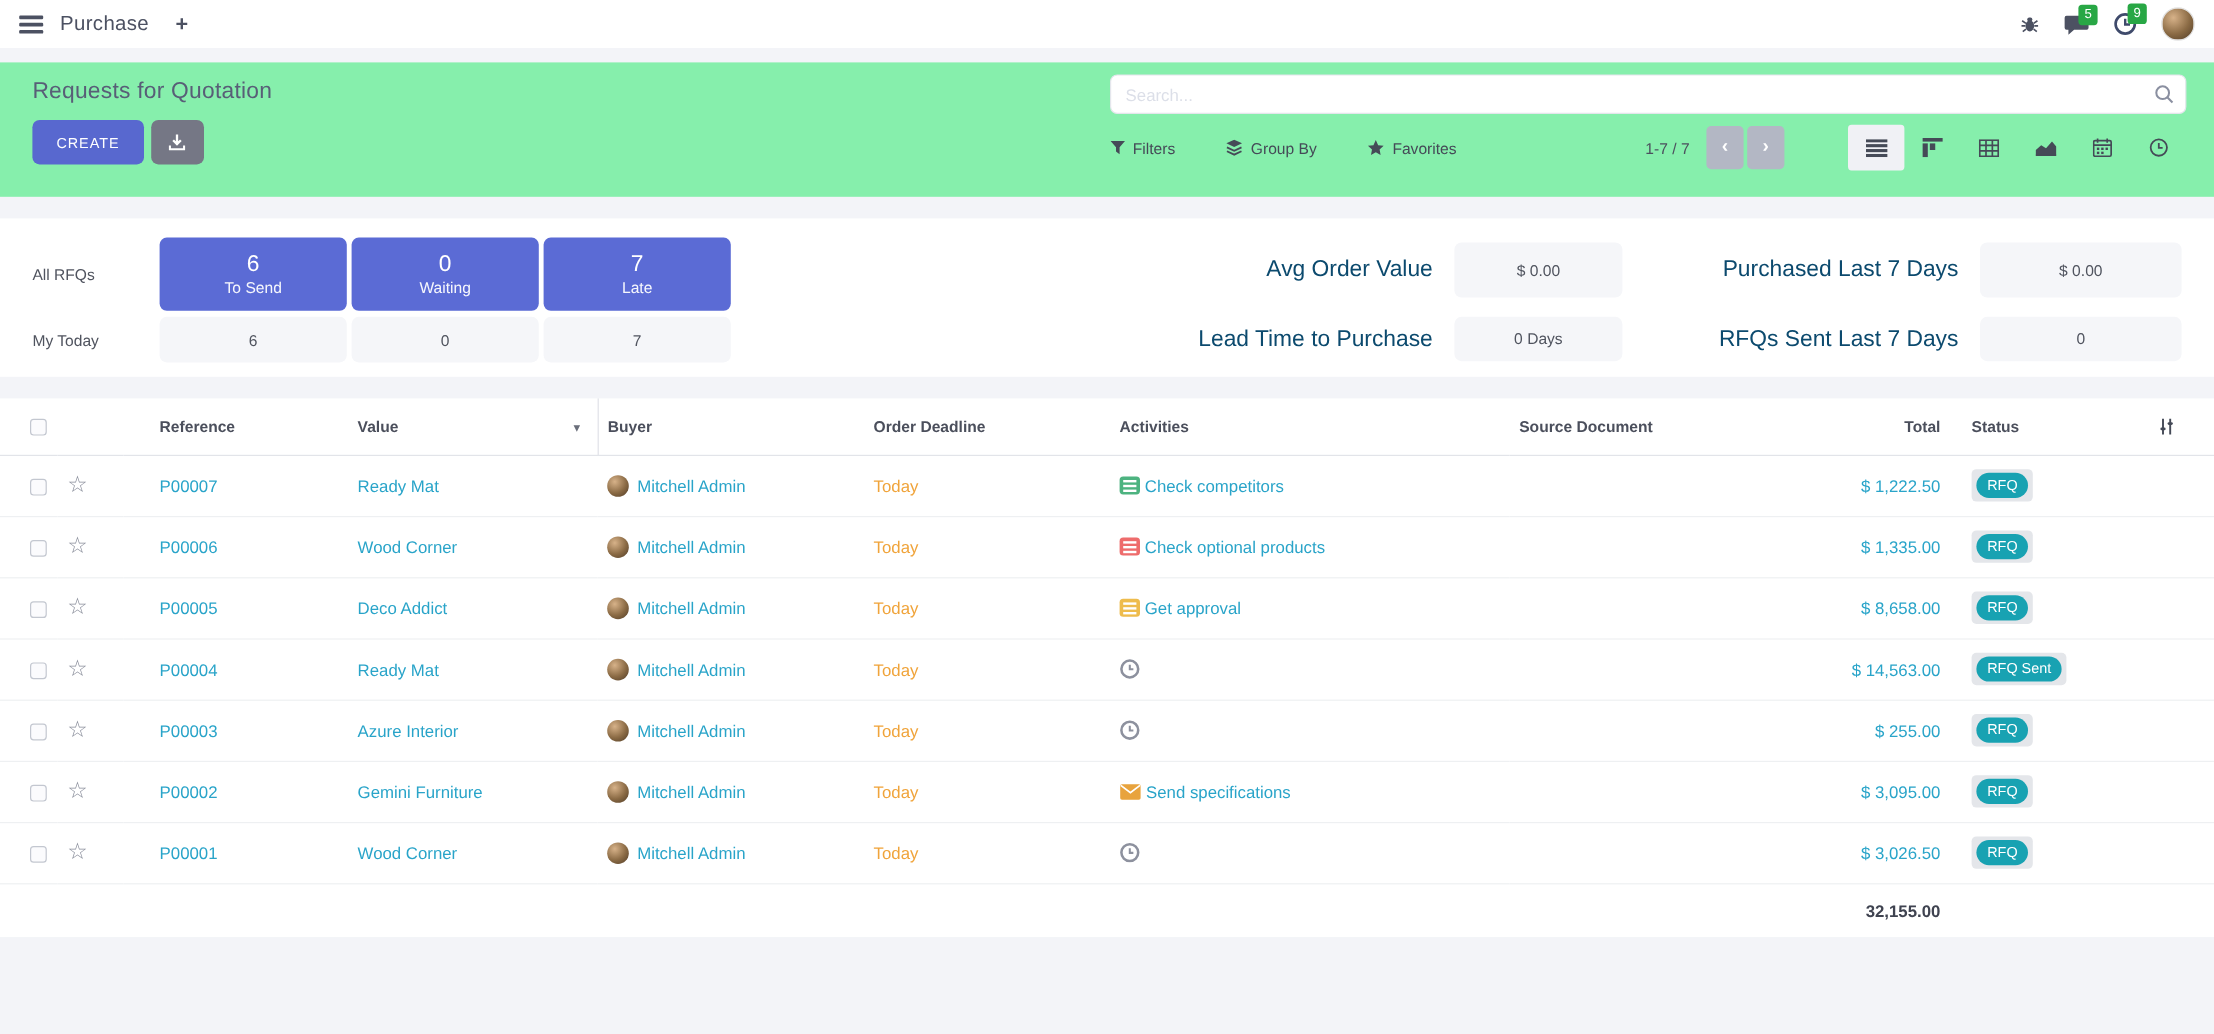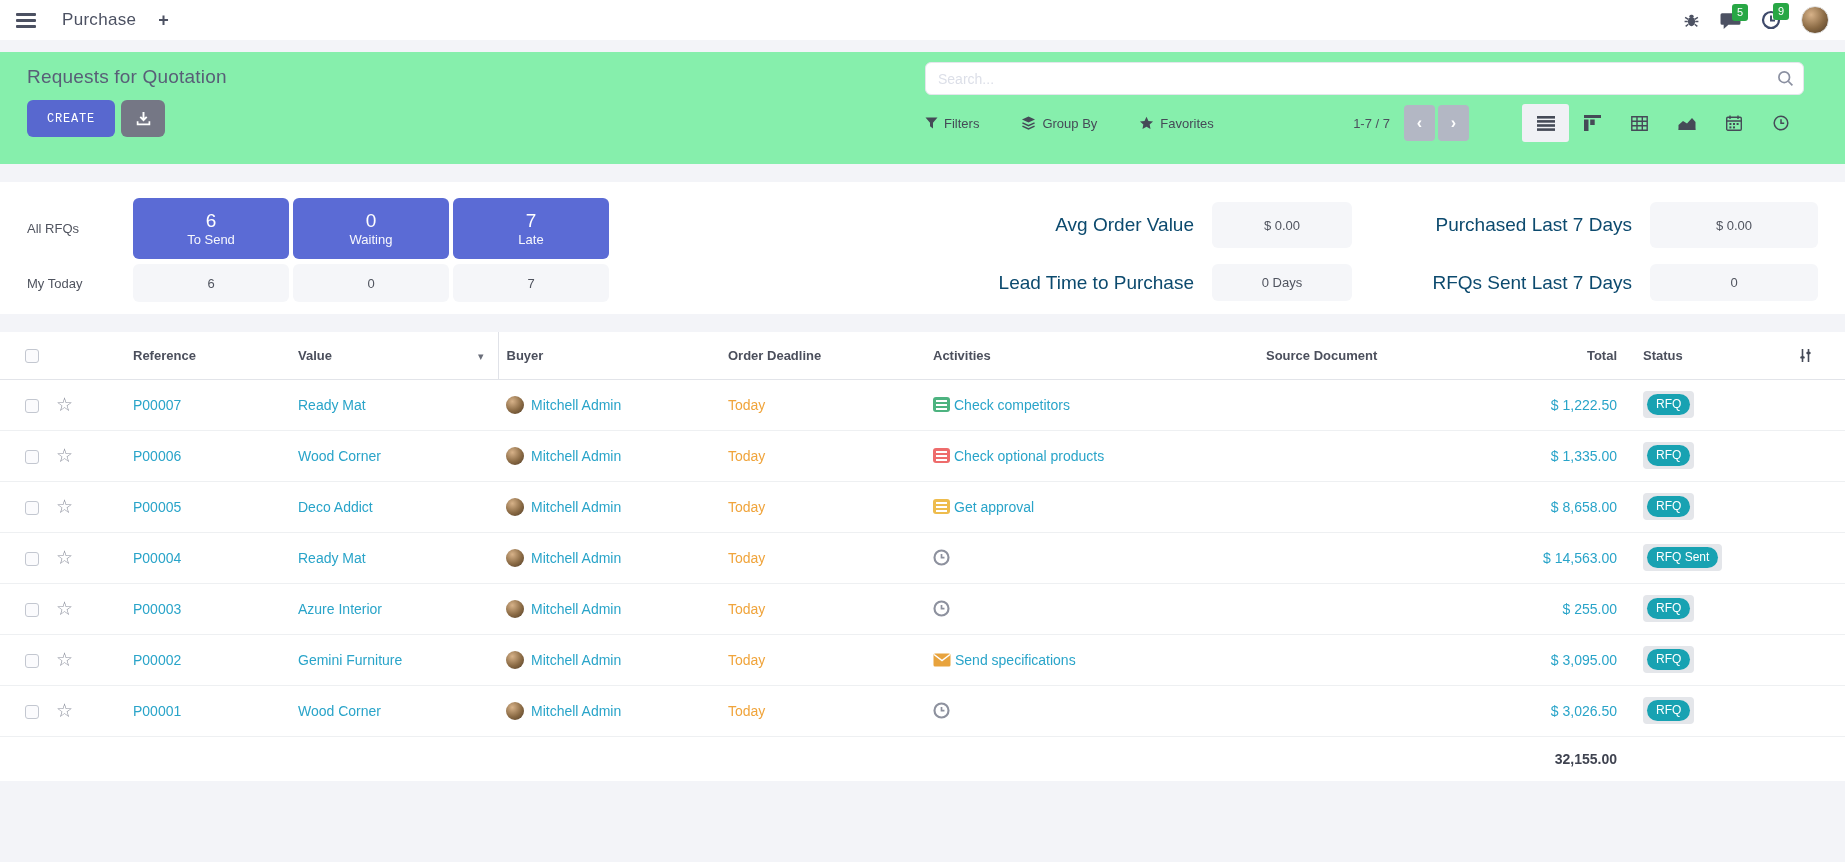--- a/index.html
+++ b/index.html
@@ -5,37 +5,37 @@
   * { margin:0; padding:0; box-sizing:border-box; }
   html,body { width:1845px; height:862px; overflow:hidden; }
   body { font-family:"Liberation Sans","DejaVu Sans",sans-serif; background:#f3f4f8; color:#4c505e; }
   .app { width:1845px; height:862px; display:flex; flex-direction:column; }
 
   
   .topbar { height:40px; background:#fff; display:flex; align-items:center; justify-content:space-between; padding:0 16px; flex:0 0 auto; }
   .tb-left { display:flex; align-items:center; gap:14px; }
   .burger { width:20px; display:inline-flex; flex-direction:column; gap:3px; cursor:pointer; }
   .burger i { display:block; height:3px; background:#4c5162; border-radius:1px; }
-  .app-title { font-size:17px; color:#4c5162; font-weight:500; letter-spacing:.3px;margin-left:12px; }
+  .app-title { font-size:17px; color:#4c5162; font-weight:500; letter-spacing:.3px; }
   .plus-btn { font-size:18px; font-weight:700; color:#4c5162; margin-left:8px; cursor:pointer; }
   .tb-right { display:flex; align-items:center; gap:20px; }
   .tb-icon { position:relative; display:inline-flex; align-items:center; cursor:pointer; }
   .badge { position:absolute; top:-7px; left:12px; background:#28a745; color:#fff; font-size:11px; line-height:1; padding:3px 5px; border-radius:3px; }
   .avatar { width:28px; height:28px; border-radius:50%; background:radial-gradient(circle at 35% 30%, #d7b289, #8a6a44 55%, #4e3a26); border:1px solid #e2e2e2; }
 
   .gap12 { height:12px; flex:0 0 auto; }
   .gap18 { height:18px; flex:0 0 auto; }
 
   
   .control-panel { background:#86efac; padding:14px 27px 16px 27px; position:relative; flex:0 0 auto; height:112px; }
   .cp-title { font-size:19px; font-weight:400; color:#585e77; letter-spacing:.2px; }
-  .cp-buttons { margin-top:12px; display:flex; gap:6px;font-family:Liberation Mono, monospace; }
+  .cp-buttons { margin-top:12px; display:flex; gap:6px; }
   .btn-create { background:#5868cf; color:#fff; border:none; border-radius:6px; height:37px; padding:0 20px; font-size:12px; letter-spacing:.8px; font-family:inherit; cursor:pointer; }
   .btn-export { background:#757785; border:none; border-radius:6px; height:37px; width:44px; display:inline-flex; align-items:center; justify-content:center; cursor:pointer; }
-  .cp-right { position:absolute; top:10px; left:925px; right:41px; }
+  .cp-right { position:absolute; top:10px; left:925px; right:23px; }
   .searchbox { position:relative; }
   .searchbox input { width:100%; height:33px; border:1px solid #e4e6ec; border-radius:6px; padding:0 34px 0 12px; font-size:14px; font-family:inherit; color:#555; outline:none; }
   .searchbox input::placeholder { color:#dcdfe8; }
   .search-ico { position:absolute; right:10px; top:8px; }
   .cp-tools { margin-top:9px; display:flex; align-items:center; }
   .tool-btn { display:inline-flex; align-items:center; gap:6px; font-size:13px; color:#454a57; background:none; border:none; font-family:inherit; cursor:pointer; margin-right:42px; }
   .pager { margin-left:auto; font-size:13px; color:#4c505e; margin-right:14px; }
   .pg-btn { width:31px; height:36px; background:#b3b7c4; border:none; border-radius:4px; color:#fff; font-size:16px; font-weight:700; cursor:pointer; margin-right:3px; display:inline-flex; align-items:center; justify-content:center; font-family:inherit; }
   .views { display:flex; margin-left:50px; }
   .view-btn { width:47px; height:38px; display:inline-flex; align-items:center; justify-content:center; background:none; border:none; cursor:pointer; border-radius:3px; }

